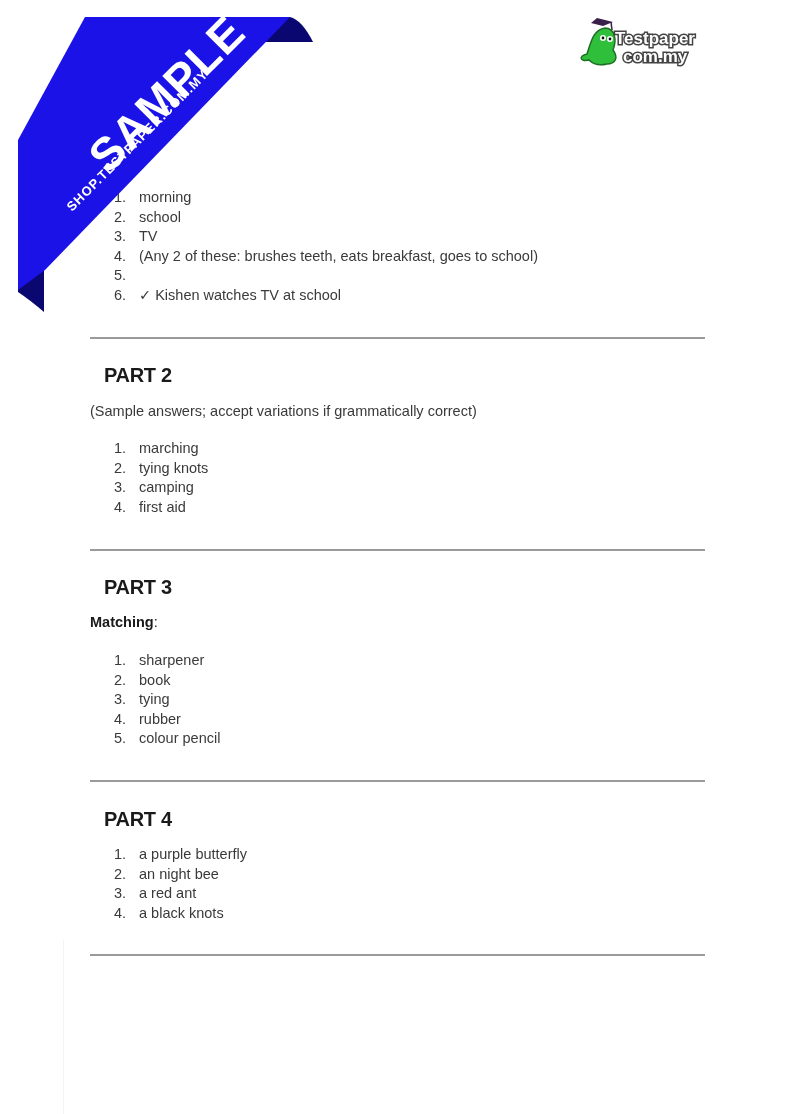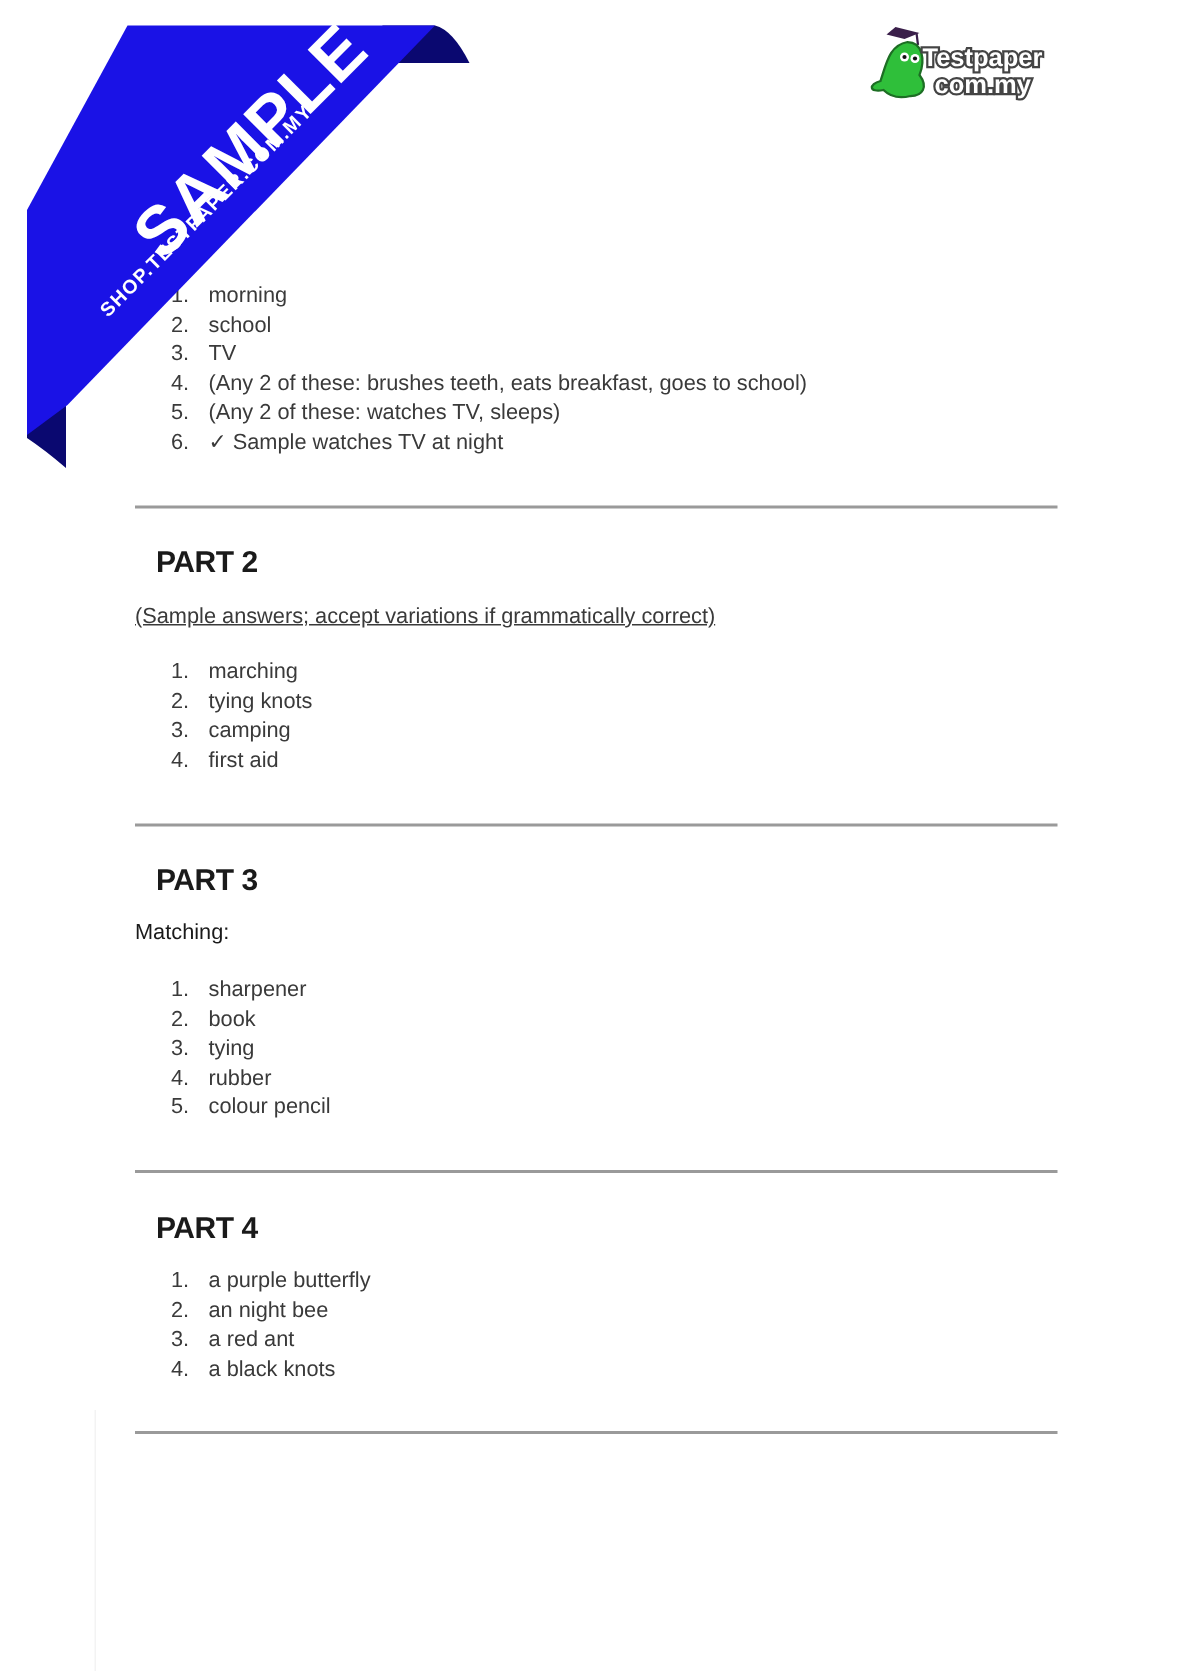--- a/index.html
+++ b/index.html
@@ -31,21 +31,21 @@
     .heading {
       position: absolute; left: 104px; font-weight: bold; font-size: 20px;
       color: #1a1a1a; letter-spacing: -0.3px;
     }
     .note {
       position: absolute; left: 90px; font-size: 14.5px; color: #3a3a3a;
     }
     .subheading {
       position: absolute; left: 90px; font-size: 14.5px; color: #1a1a1a;
     }
-    .subheading b { font-weight: normal; margin-top: 16px; }
+    .subheading b { font-weight: bold; margin-top: 16px; }
 
     .ribbon { position: absolute; left: 0; top: 0; width: 330px; height: 320px; }
     .ribbon svg { width: 100%; height: 100%; overflow: visible; }
   </style>
 </head>
 <body>
 
 <div class="page-edge"></div>
 
 <div class="logo">
@@ -74,32 +74,31 @@
   <li>
       <span class="num">3.</span>
       <span>TV</span>
     </li>
   <li>
       <span class="num">4.</span>
       <span>(Any 2 of these: brushes teeth, eats breakfast, goes to school)</span>
     </li>
   <li>
       <span class="num">5.</span>
-      <span>(Any 2 of these: watches TV, sleeps)</span>
     </li>
   <li>
       <span class="num">6.</span>
-      <span>✓ Sample watches TV at night</span>
+      <span>✓ Kishen watches TV at school</span>
     </li>
 </ol>
 
 <div class="rule" style="top:337px;"></div>
 
 <div class="heading" style="top:364px;">PART 2</div>
-<div class="note" style="top:403px;text-decoration:underline;">(Sample answers; accept variations if grammatically correct)</div>
+<div class="note" style="top:403px;">(Sample answers; accept variations if grammatically correct)</div>
 <ol class="list" style="top:439px;">
   <li>
       <span class="num">1.</span>
       <span>marching</span>
     </li>
   <li>
       <span class="num">2.</span>
       <span>tying knots</span>
     </li>
   <li>

